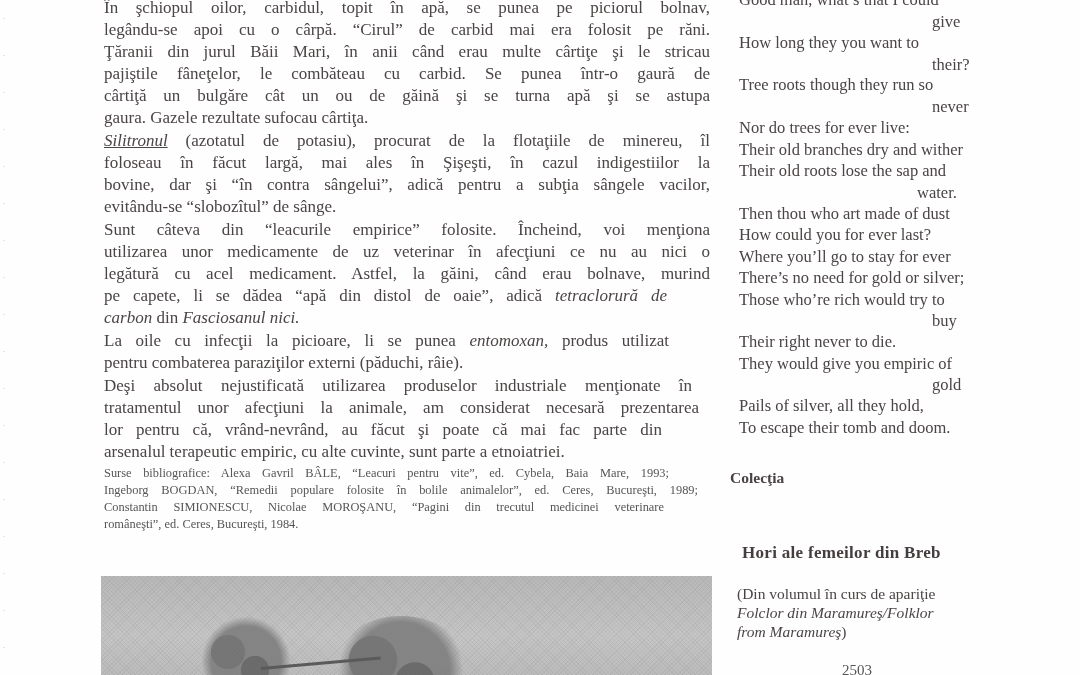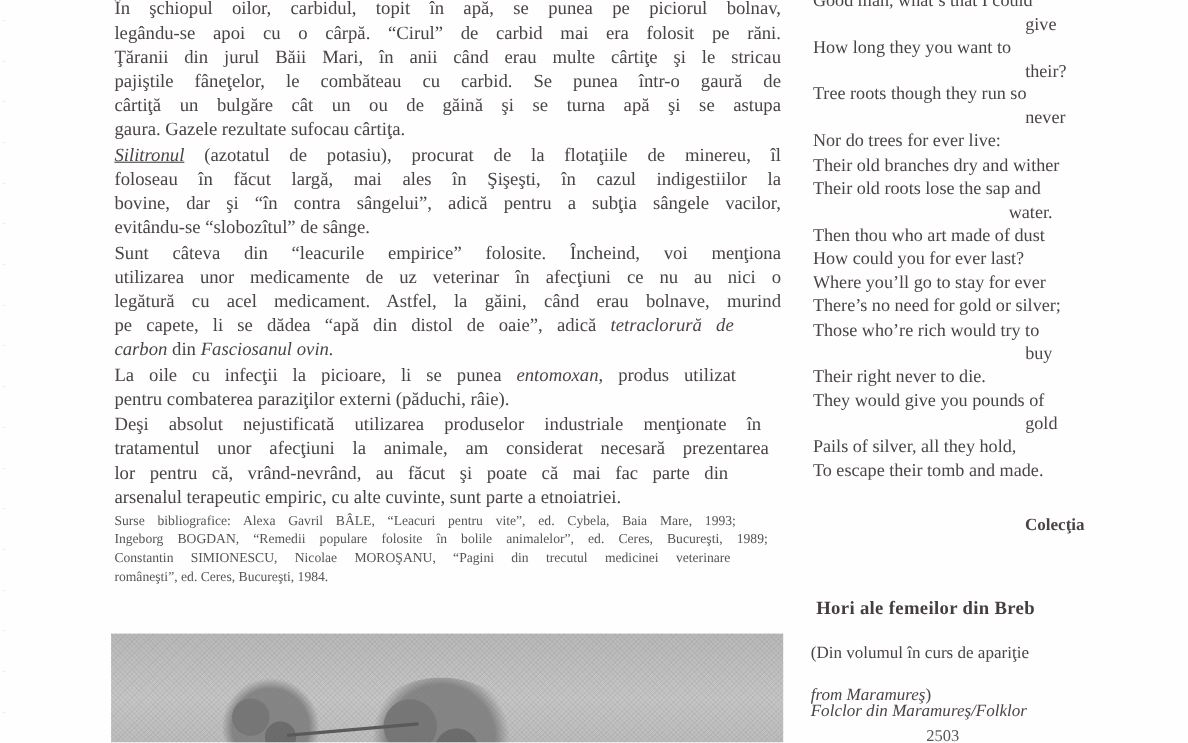--- a/index.html
+++ b/index.html
@@ -10,28 +10,28 @@
     color:#4a4344;
   }
   .page { position:absolute; left:0; top:0; width:1080px; height:675px; }
   .line {
     position:absolute; white-space:nowrap;
     font-size:17px; line-height:20px;
     color:#4b4445;
   }
   .left .line { left:104px; width:606px; text-align:justify; text-align-last:justify; }
   .left .line.last { text-align-last:left; }
-  em, .it { font-style:italic;margin-top:34px; }
+  em, .it { font-style:italic; }
   .ul { text-decoration:underline; font-style:italic; }
   .refs .line { font-size:12.4px; line-height:14px; left:104px; width:594px; color:#555; text-align:justify; text-align-last:justify; }
   .refs .line.last { text-align-last:left; }
   .poem .line { left:739px; font-size:16.5px; }
   .poem .line.tail { left:932px; }
   .poem .line.tail2 { left:889px;margin-left:28px; }
-  .center { position:absolute; left:730px; width:256px; text-align:right; font-weight:bold; font-size:15.5px; color:#4a4344; }
+  .center { position:absolute; left:730px; width:256px; text-align:left; font-weight:bold; font-size:15.5px; color:#4a4344; }
   .hori { position:absolute; left:742px; font-weight:bold; font-size:17px; color:#453e3f; letter-spacing:0.3px; }
   .note .line { left:737px; font-size:15.5px;text-align:right; }
   .pageno { position:absolute; left:842px; top:662px; font-size:15px; color:#555; }
   .photo {
     position:absolute; left:101px; top:576px; width:611px; height:99px;
     background:
       repeating-linear-gradient(45deg, rgba(120,120,120,0.10) 0 1px, transparent 1px 3px),
       repeating-linear-gradient(-45deg, rgba(90,90,90,0.08) 0 1px, transparent 1px 3px),
       linear-gradient(180deg, #b9b9b9 0%, #c6c6c6 60%, #bdbdbd 100%);
     overflow:hidden;
@@ -71,21 +71,21 @@
     <div class="line" style="top:220px">Sunt câteva din “leacurile empirice” folosite. Încheind, voi menţiona</div>
     <div class="line" style="top:242px">utilizarea unor medicamente de uz veterinar în afecţiuni ce nu au nici o</div>
     <div class="line" style="top:264px">legătură cu acel medicament. Astfel, la găini, când erau bolnave, murind</div>
     <div class="line" style="top:286px; width:563px">
       <span>pe capete, li se dădea “apă din distol de oaie”, adică</span>
       <span class="it">tetraclorură de</span>
     </div>
     <div class="line last" style="top:308px">
       <span class="it">carbon</span>
       <span>din</span>
-      <span class="it">Fasciosanul ovin.</span>
+      <span class="it">Fasciosanul nici.</span>
     </div>
 
     <div class="line" style="top:331px; width:565px">
       <span>La oile cu infecţii la picioare, li se punea</span>
       <span class="it">entomoxan,</span>
       <span>produs utilizat</span>
     </div>
     <div class="line last" style="top:353px">pentru combaterea paraziţilor externi (păduchi, râie).</div>
 
     <div class="line" style="top:376px; width:588px">Deşi absolut nejustificată utilizarea produselor industriale menţionate în</div>
@@ -118,24 +118,24 @@
     <div class="line" style="top:140px">Their old branches dry and wither</div>
     <div class="line" style="top:161px">Their old roots lose the sap and</div>
     <div class="line tail2" style="top:183px">water.</div>
     <div class="line" style="top:204px">Then thou who art made of dust</div>
     <div class="line" style="top:225px">How could you for ever last?</div>
     <div class="line" style="top:247px">Where you’ll go to stay for ever</div>
     <div class="line" style="top:268px">There’s no need for gold or silver;</div>
     <div class="line" style="top:290px">Those who’re rich would try to</div>
     <div class="line tail" style="top:311px">buy</div>
     <div class="line" style="top:332px">Their right never to die.</div>
-    <div class="line" style="top:354px">They would give you pounds of</div>
+    <div class="line" style="top:354px">They would give you empiric of</div>
     <div class="line tail" style="top:375px">gold</div>
     <div class="line" style="top:396px">Pails of silver, all they hold,</div>
-    <div class="line" style="top:418px">To escape their tomb and made.</div>
+    <div class="line" style="top:418px">To escape their tomb and doom.</div>
   </div>
 
   <div class="center" style="top:469px">Colecţia</div>
 
   <div class="hori" style="top:543px">Hori ale femeilor din Breb</div>
 
   <div class="note">
     <div class="line" style="top:584px">(Din volumul în curs de apariţie</div>
     <div class="line it" style="top:603px">Folclor din Maramureş/Folklor</div>
     <div class="line" style="top:622px">

